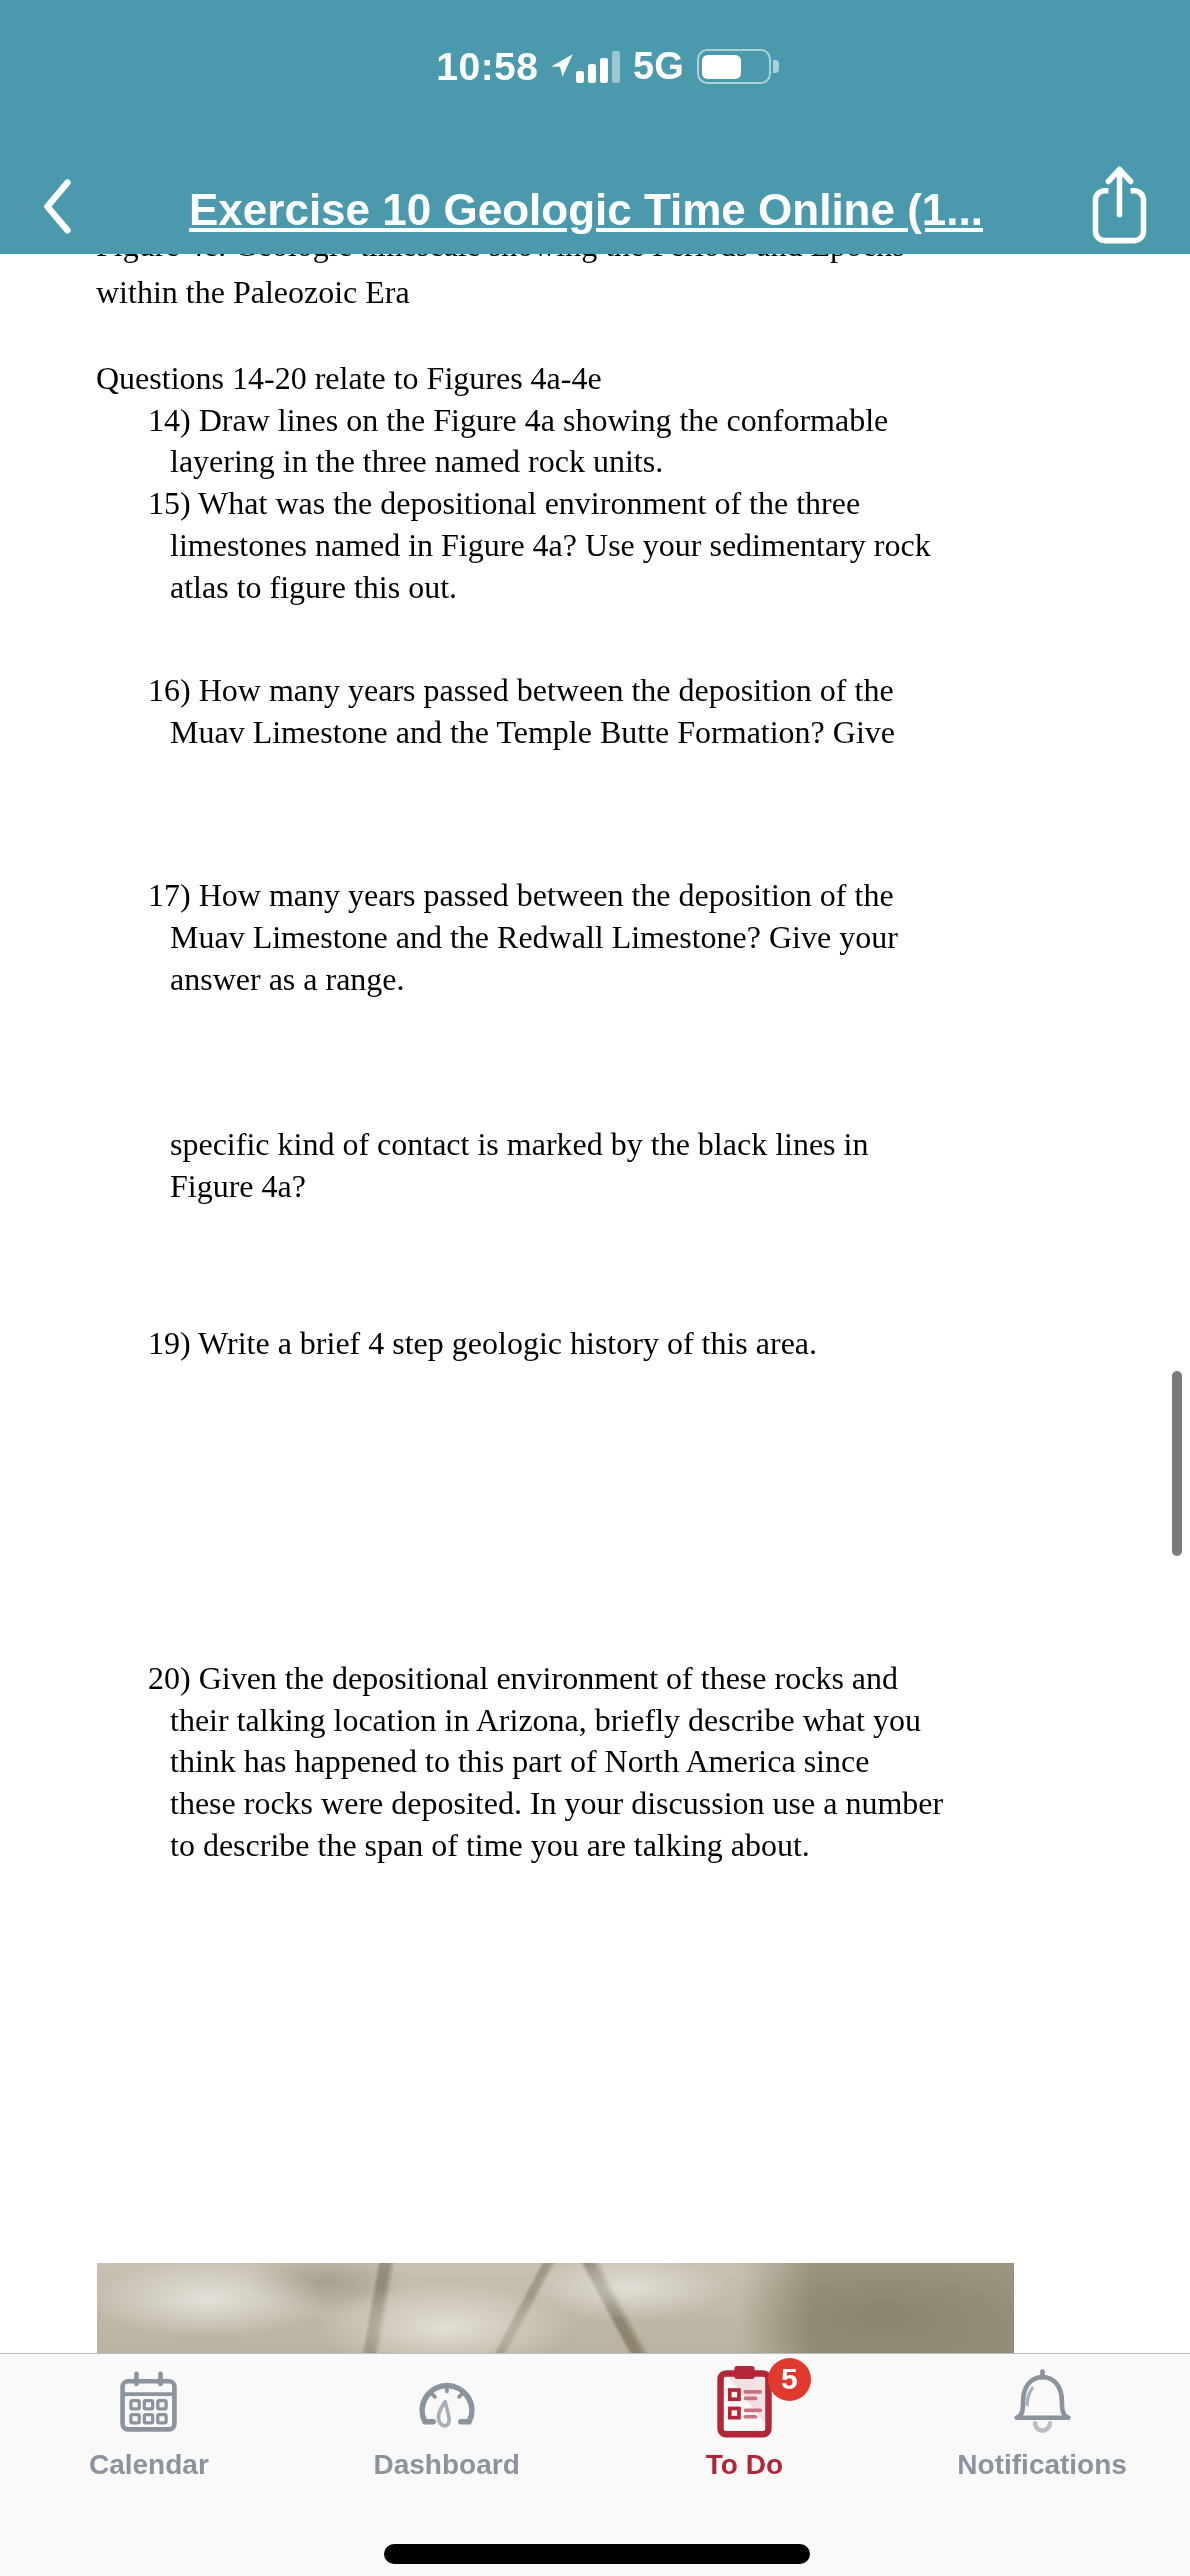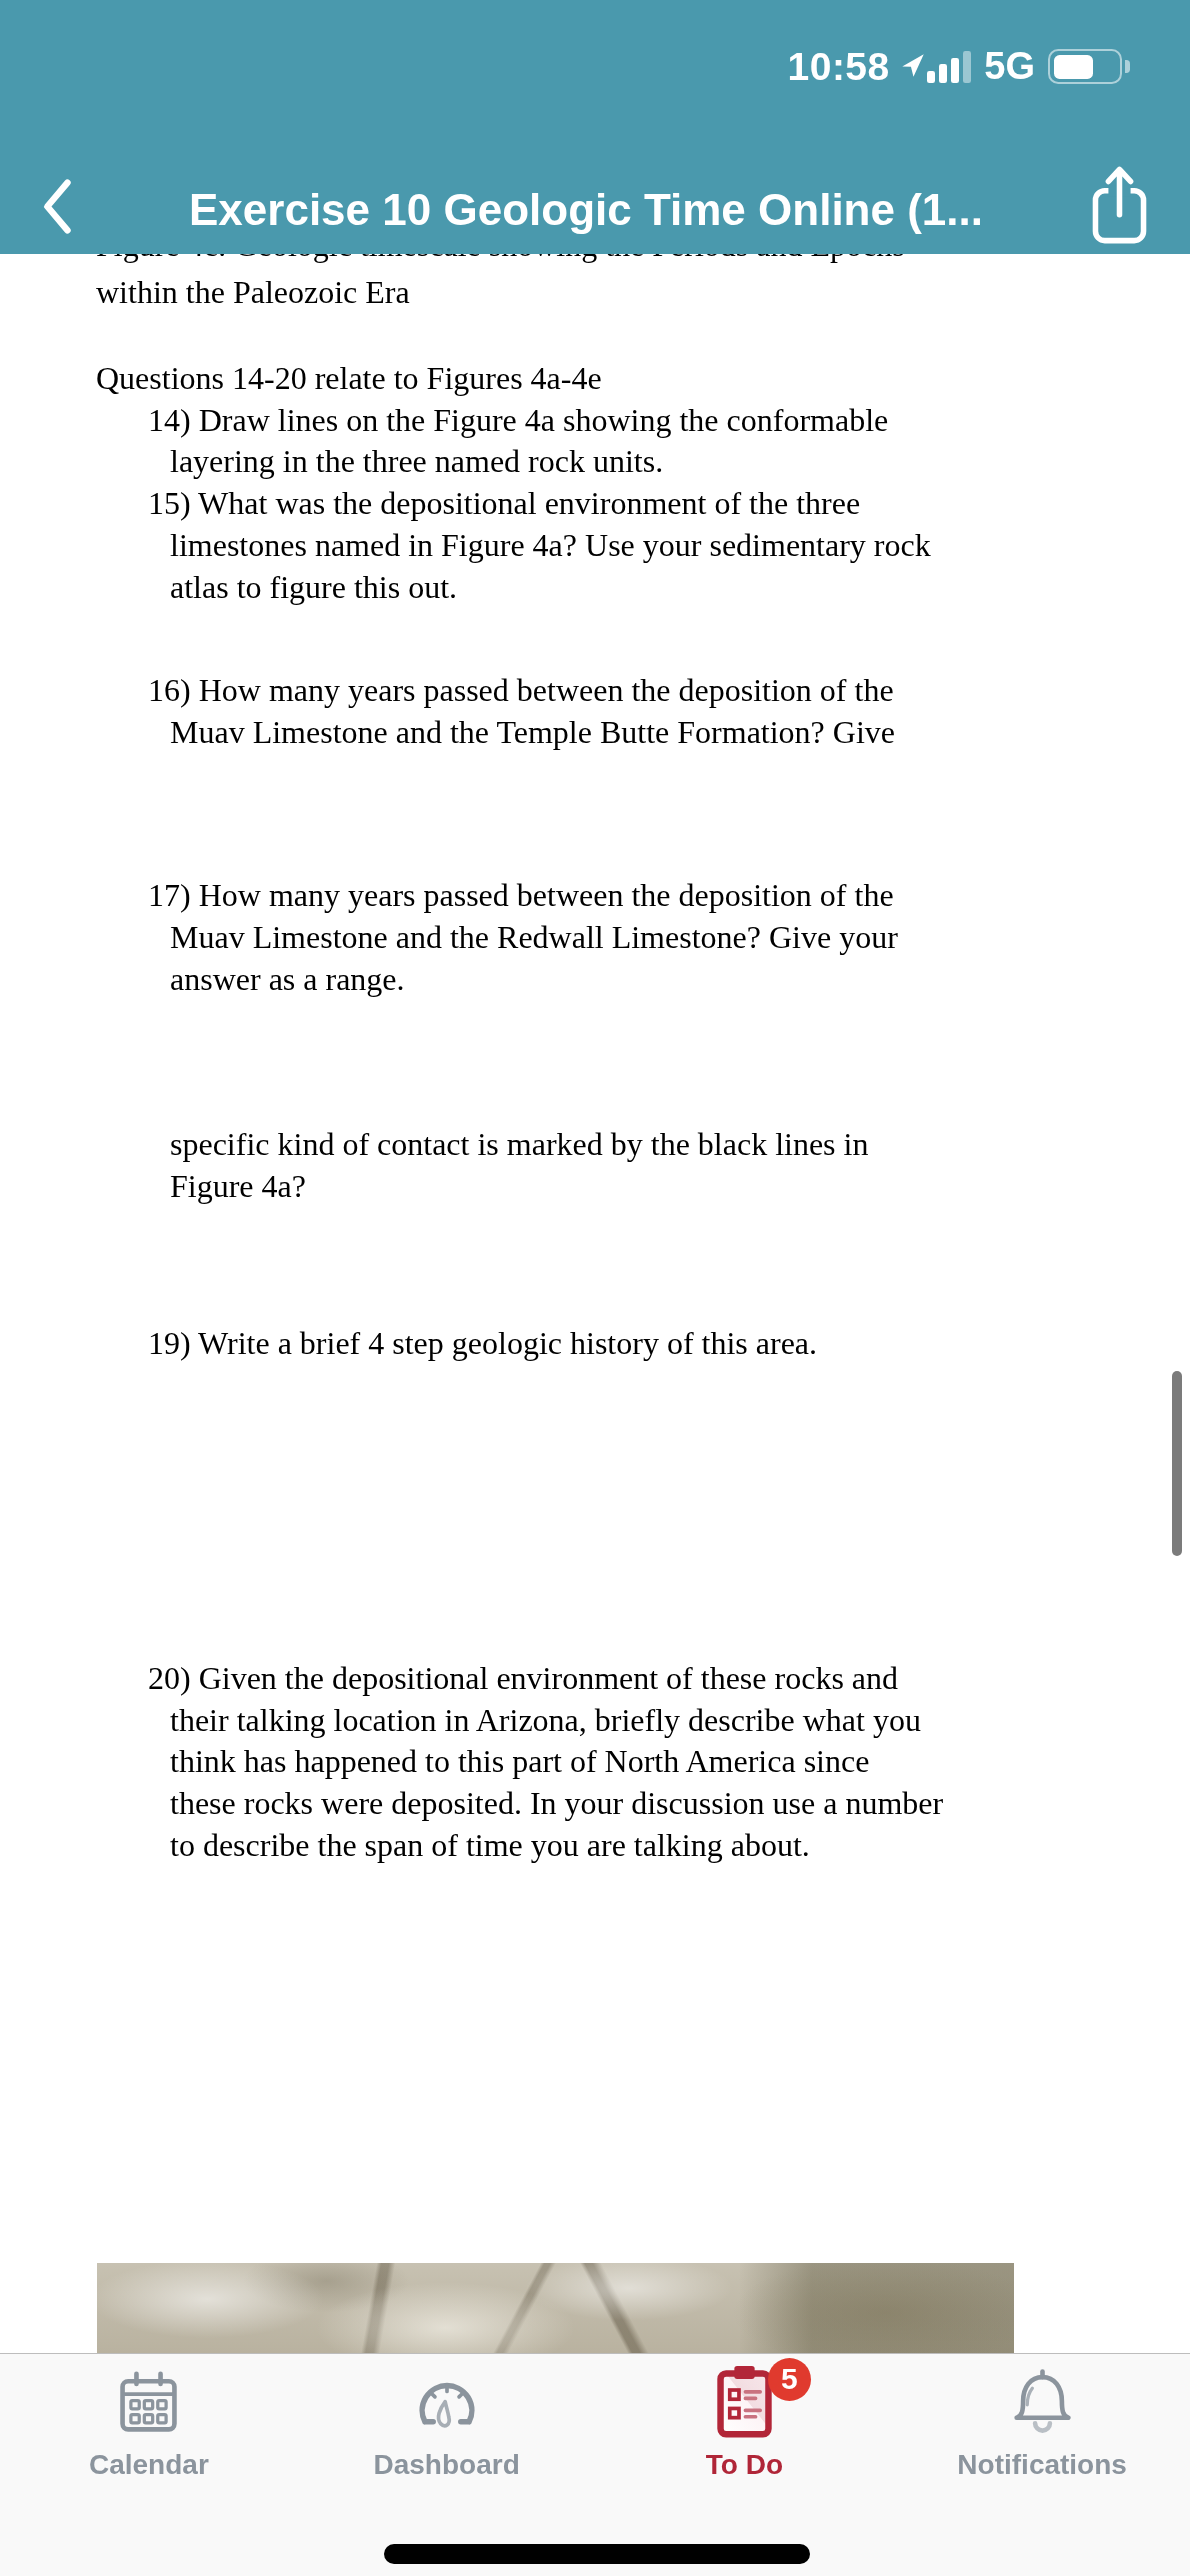--- a/index.html
+++ b/index.html
@@ -1,37 +1,37 @@
 <!DOCTYPE html>
 <html style="font-size:15px"><head>
 <meta charset="utf-8">
 <style>
   html,body{margin:0;padding:0;}
   body{width:1191px;height:2576px;background:#ffffff;font-family:"Liberation Sans",sans-serif;}
   .screen{position:relative;width:1191px;height:2576px;overflow:hidden;background:#ffffff;}
 
   
   .header{position:absolute;left:0;top:0;width:1191px;height:254px;background:#4a99ad;}
-  .status-bar{position:absolute;left:0;top:37px;width:1191px;height:59px;display:flex;align-items:center;justify-content:flex-end;padding:0 69px 0 85px;box-sizing:border-box;color:#fff;}
+  .status-bar{position:absolute;left:0;top:37px;width:1191px;height:59px;display:flex;align-items:center;justify-content:center;padding:0 69px 0 85px;box-sizing:border-box;color:#fff;}
   .status-left{display:flex;align-items:center;gap:9.3px;}
   .time{font-size:39px;font-weight:bold;letter-spacing:0.5px;}
   .status-right{display:flex;align-items:center;gap:13px;}
   .sig{display:flex;align-items:flex-end;gap:3.7px;height:32px;}
   .sig i{display:block;width:8.3px;border-radius:2.3px;background:#fff;}
   .sig i.b1{height:12px}.sig i.b2{height:18.5px}.sig i.b3{height:25px}
   .sig i.b4{height:32px;background:rgba(255,255,255,.45);}
   .net{font-size:38px;font-weight:bold;}
   .battery{position:relative;width:74px;height:35px;}
   .battery .shell{position:absolute;inset:0;border:2.8px solid rgba(255,255,255,.55);border-radius:10.2px;}
   .battery .fill{position:absolute;left:5.6px;top:5.6px;width:39px;height:24px;background:#fff;border-radius:5.6px;}
   .battery .nub{position:absolute;right:-8.3px;top:11px;width:5.6px;height:13px;background:rgba(255,255,255,.55);border-radius:0 3.7px 3.7px 0;}
 
   .nav-bar{position:absolute;left:0;top:165px;width:1191px;height:89px;display:flex;align-items:center;}
   .back-btn{position:absolute;left:28px;top:3.7px;width:56px;height:78px;display:flex;align-items:center;justify-content:center;}
-  .nav-title{position:absolute;left:102px;right:121px;top:0;height:89px;line-height:89px;text-align:center;color:#fff;font-size:44px;font-weight:bold;white-space:nowrap;overflow:hidden;}
+  .nav-title{position:absolute;left:102px;right:121px;top:0;height:89px;line-height:89px;text-align:center;color:#fff;font-size:44px;font-weight:bold;white-space:nowrap;overflow:hidden;text-decoration:underline;}
   .share-btn{position:absolute;right:35px;top:-5.6px;width:74px;height:96px;display:flex;align-items:center;justify-content:center;}
 
   
   .doc{position:absolute;left:0;top:254px;width:1191px;height:2098px;background:#fff;border-radius:29px;}
   .doc-line{position:absolute;white-space:nowrap;color:#000;font-family:"Liberation Serif",serif;font-size:32px;line-height:42px;height:42px;}
   .clip-wrap{position:absolute;left:96px;top:0;width:1039px;height:12px;overflow:hidden;}
   .clip-wrap .doc-line{position:absolute;left:0;top:-30px;}
   .caption{left:96px;top:16.7px;}
 
   

